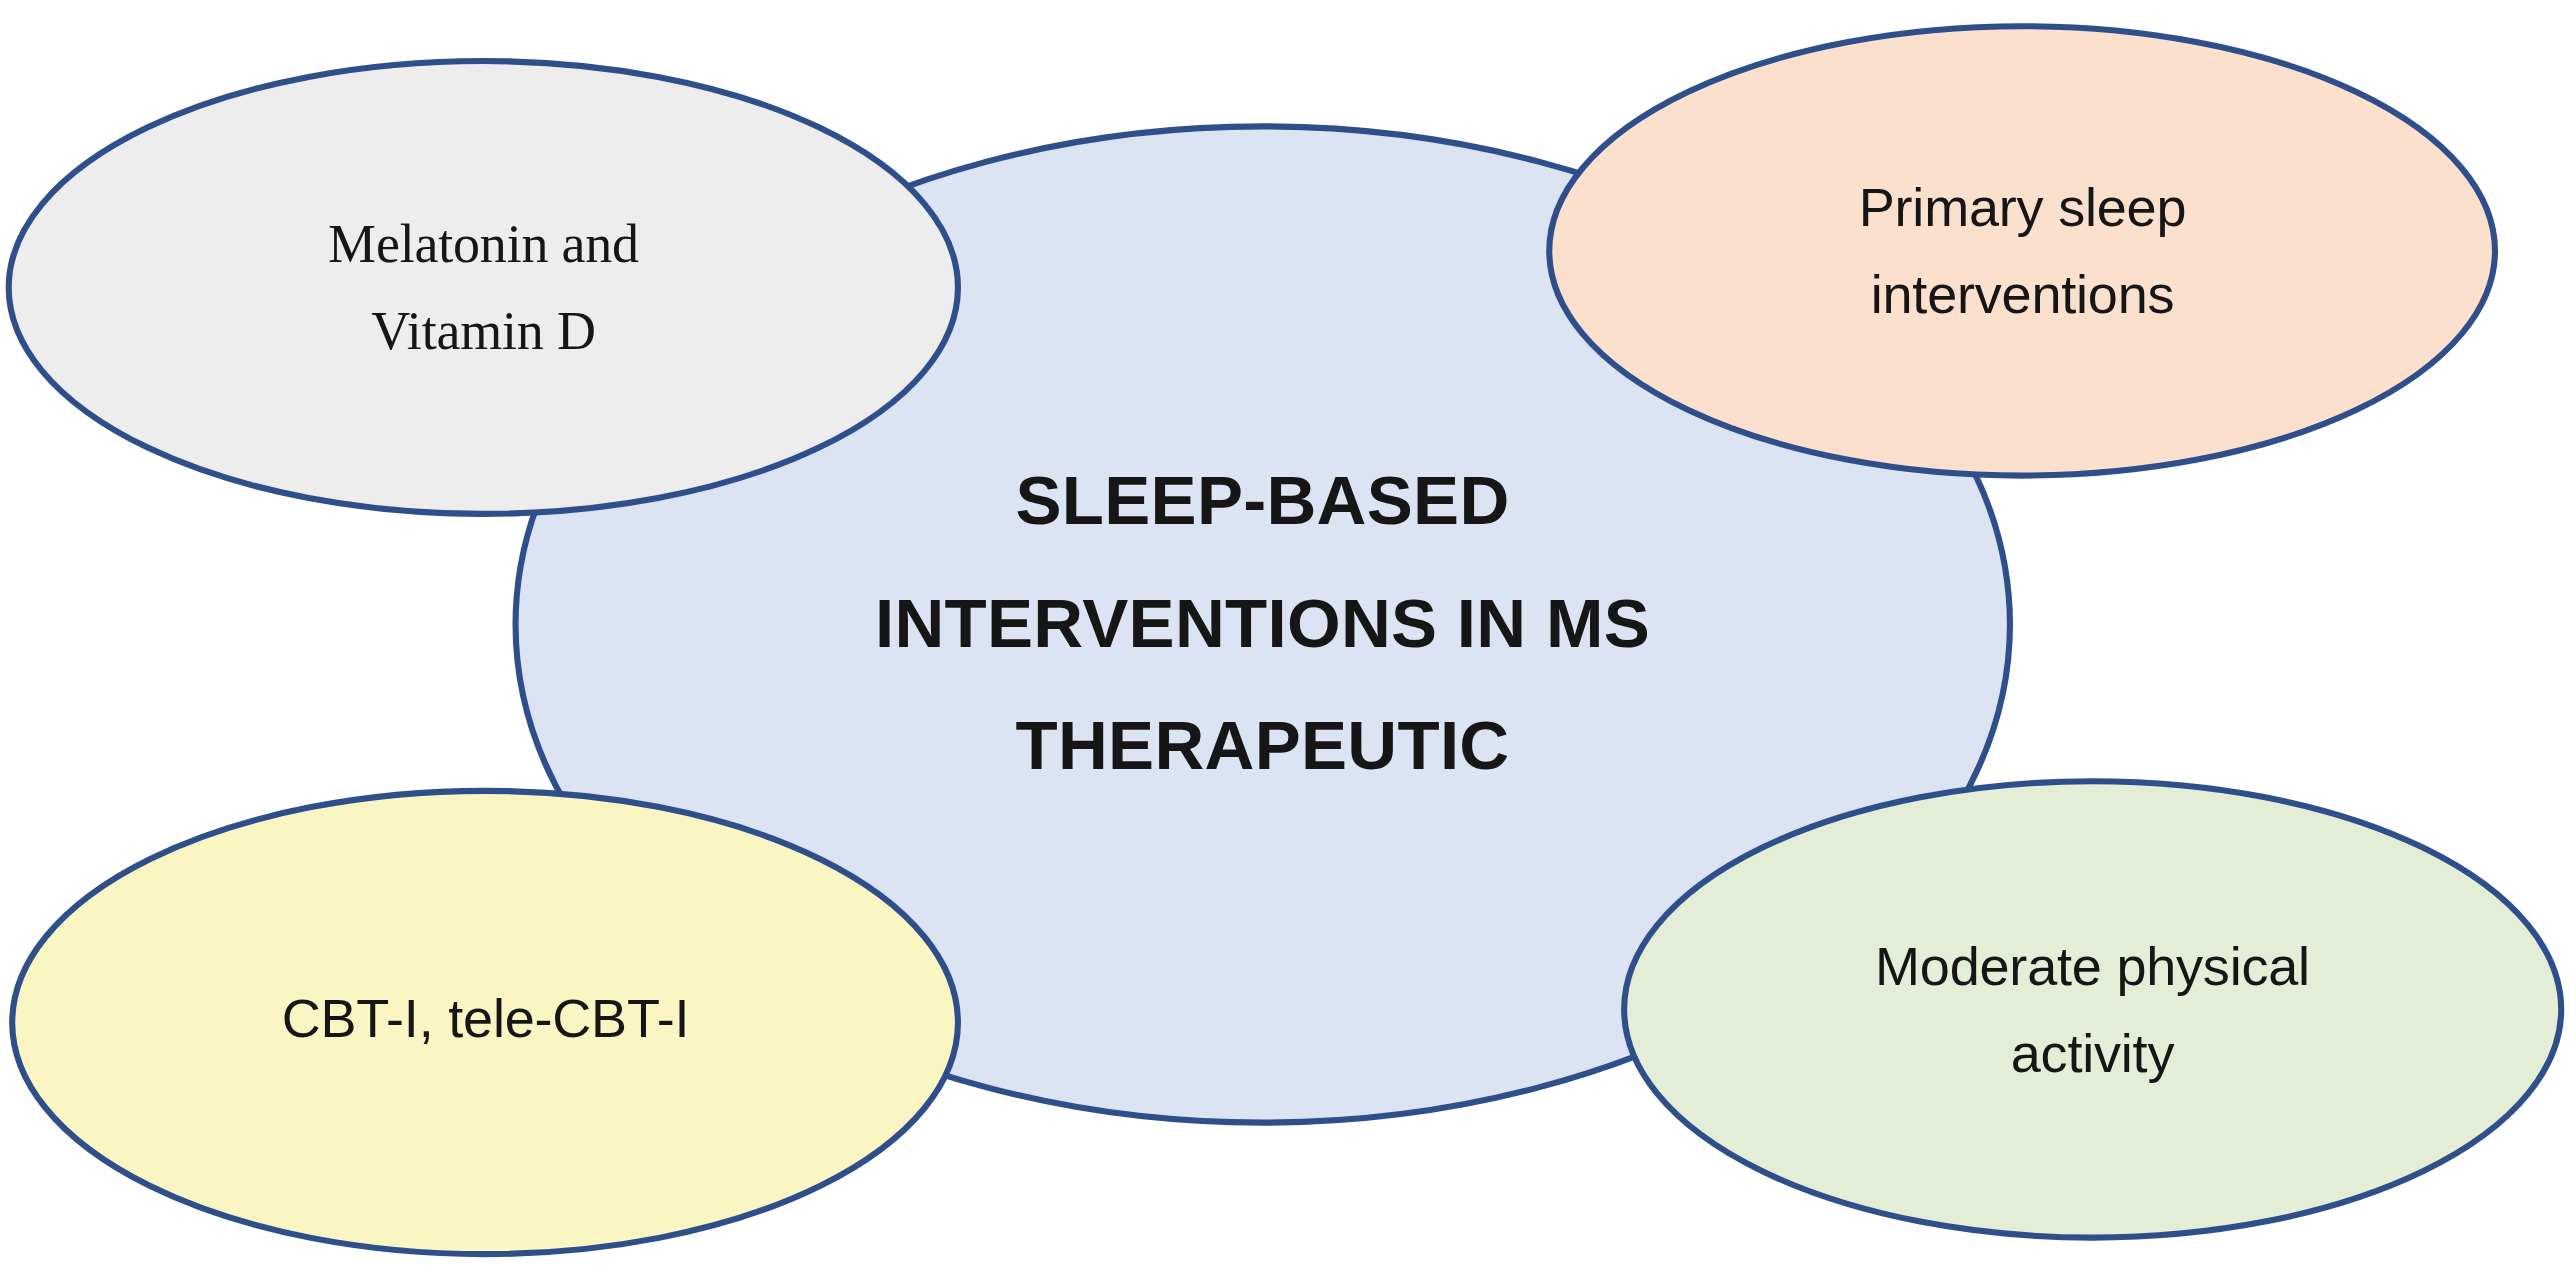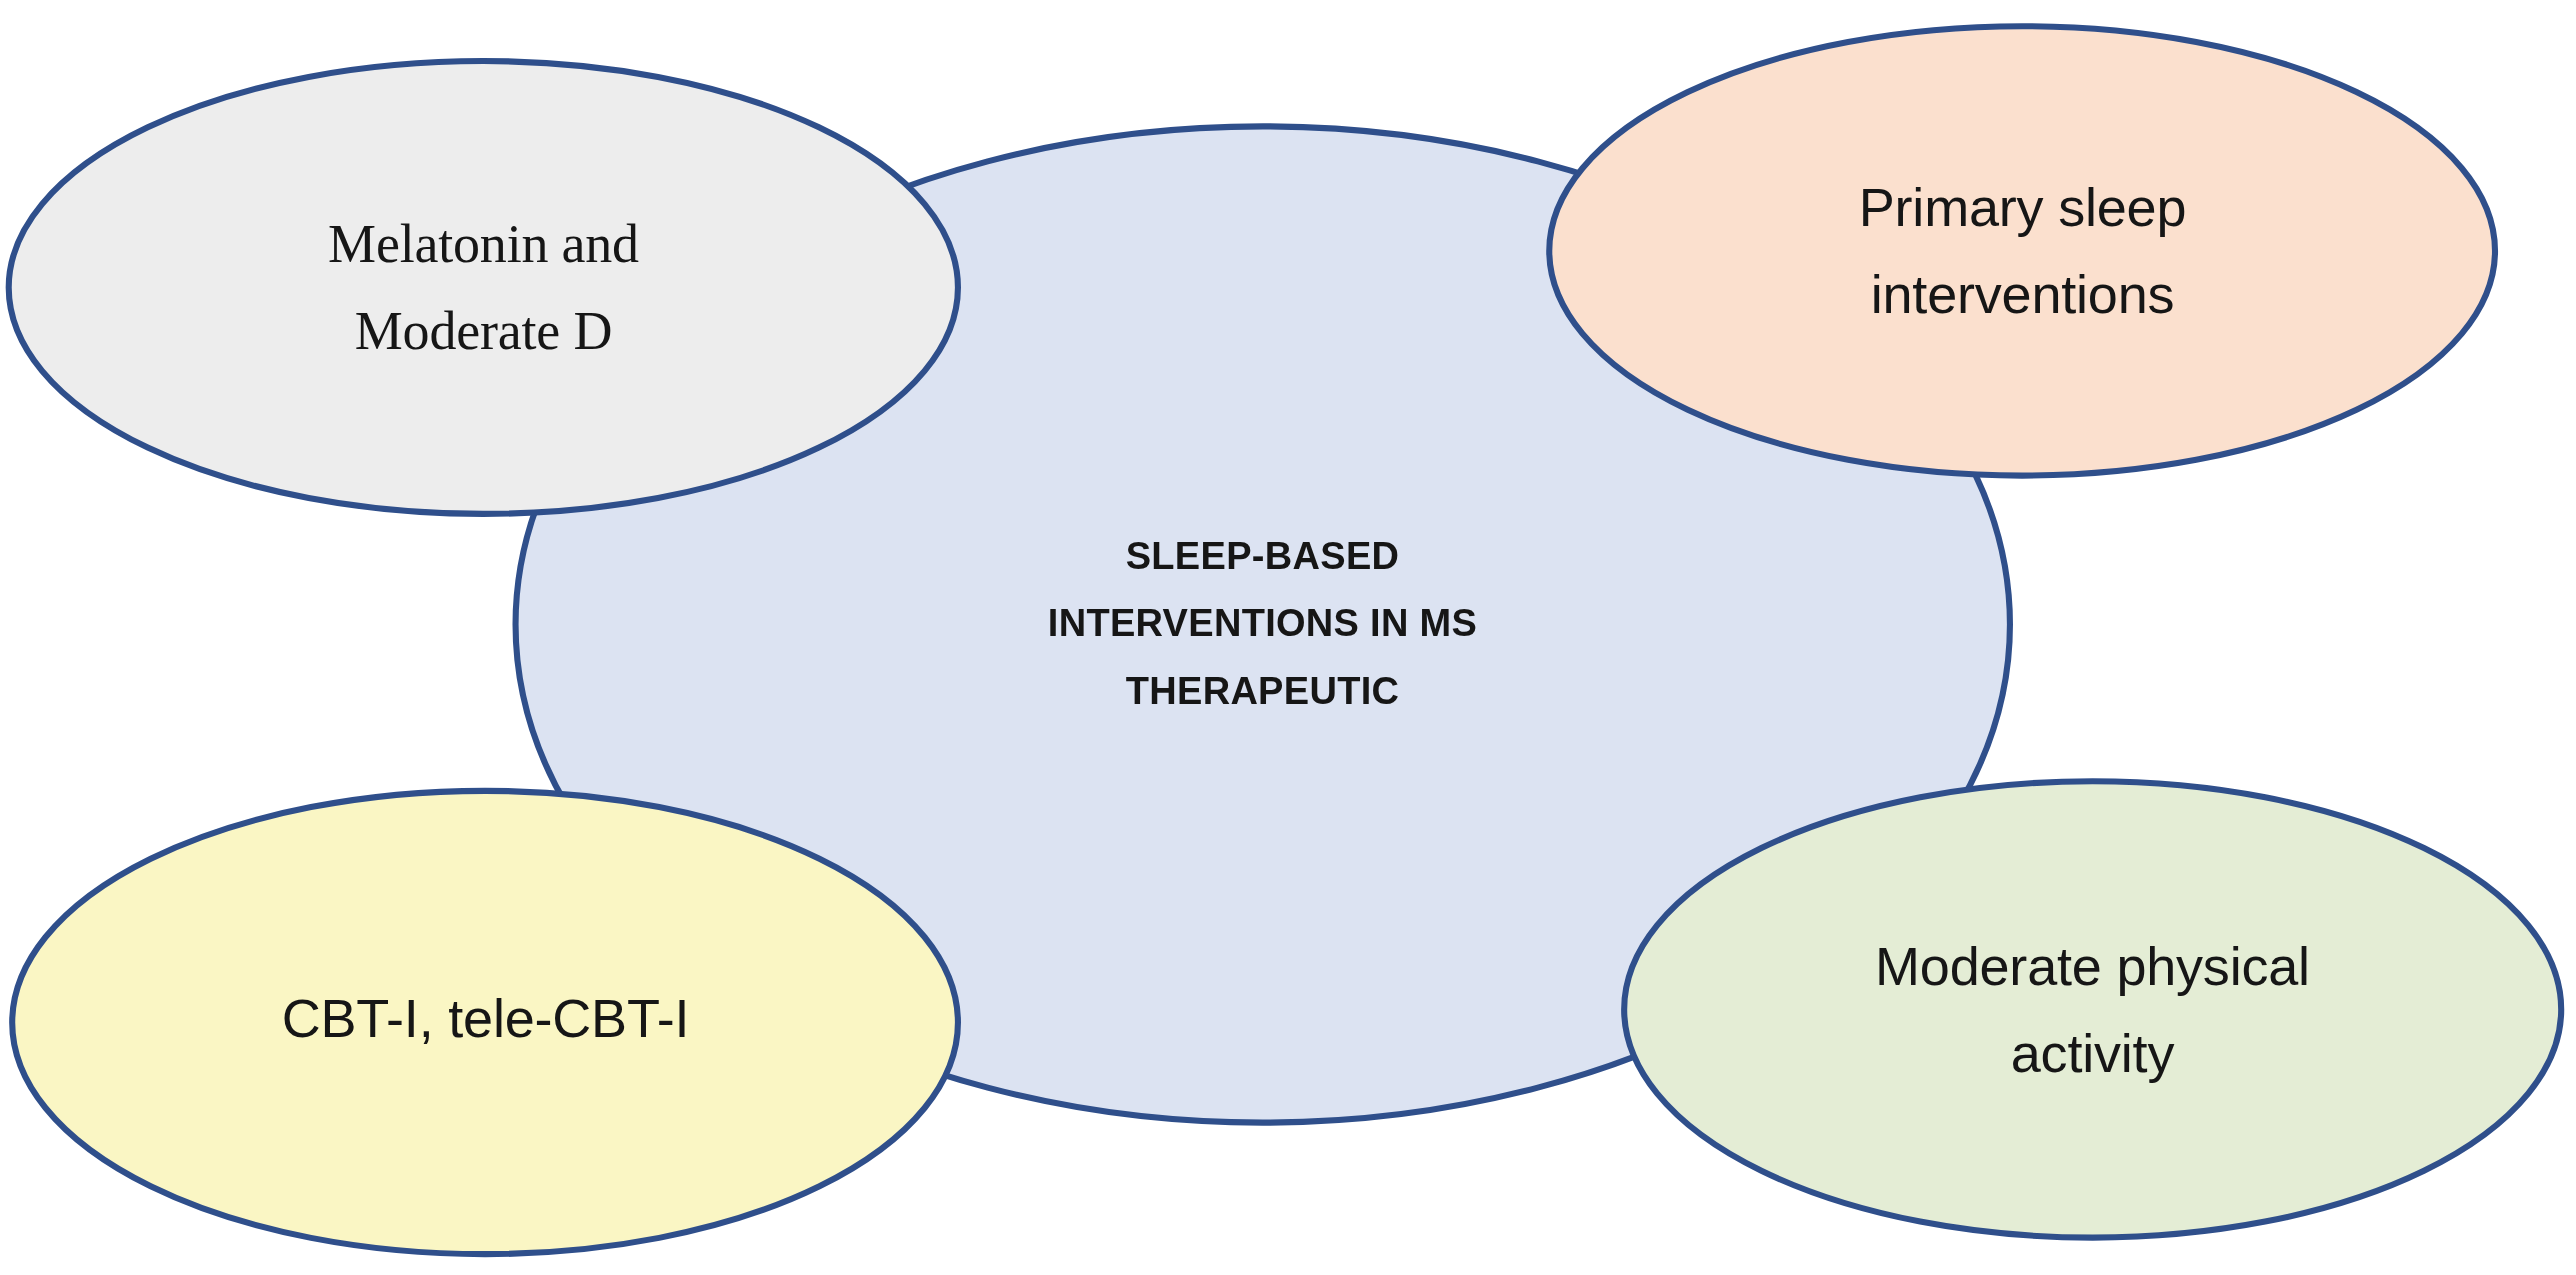--- a/index.html
+++ b/index.html
@@ -42,21 +42,21 @@
     line-height: 1.62;
     letter-spacing: -0.2px;
     white-space: nowrap;
     pointer-events: none;
   }
   .satellite-text {
     font-size: 54px;
     font-weight: 400;
   }
   .center-text {
-    font-size: 38px;
+    font-size: 69px;
     font-weight: 700;
     line-height: 1.78;
     letter-spacing: 0.3px;
   }
   
   #text-melatonin  { left: 135px;  top: 131px;  width: 697px;  height: 314px; font-family: Liberation Serif, serif; }
   #text-primary    { left: 1674px; top: 68px;   width: 697px;  height: 366px; }
   #text-cbt        { left: 137px;  top: 862px;  width: 697px;  height: 314px; }
   #text-moderate   { left: 1744px; top: 853px;  width: 697px;  height: 314px; }
   #text-center     { left: 914px; top: 341px;  width: 697px;  height: 566px; }
@@ -71,21 +71,21 @@
     <ellipse class="ellipse-shape" cx="1450" cy="717" rx="858" ry="572" fill="#DCE3F2"></ellipse>
 
     <ellipse class="ellipse-shape" cx="555" cy="330" rx="545" ry="260" fill="#EDEDED"></ellipse>
     <ellipse class="ellipse-shape" cx="2322" cy="288" rx="543" ry="258" fill="#FBE0CE"></ellipse>
     <ellipse class="ellipse-shape" cx="557" cy="1174" rx="543" ry="266" fill="#FAF6C4"></ellipse>
     <ellipse class="ellipse-shape" cx="2403" cy="1159" rx="538" ry="262" fill="#E4EDD5"></ellipse>
   </svg>
 
   <div class="node-text satellite-text" id="text-melatonin">
     <span>Melatonin and</span>
-    <span>Moderate D</span>
+    <span>Vitamin D</span>
   </div>
 
   <div class="node-text satellite-text" id="text-primary">
     <span>Primary sleep</span>
     <span>interventions</span>
   </div>
 
   <div class="node-text satellite-text" id="text-cbt">
     <span>CBT-I, tele-CBT-I</span>
   </div>

